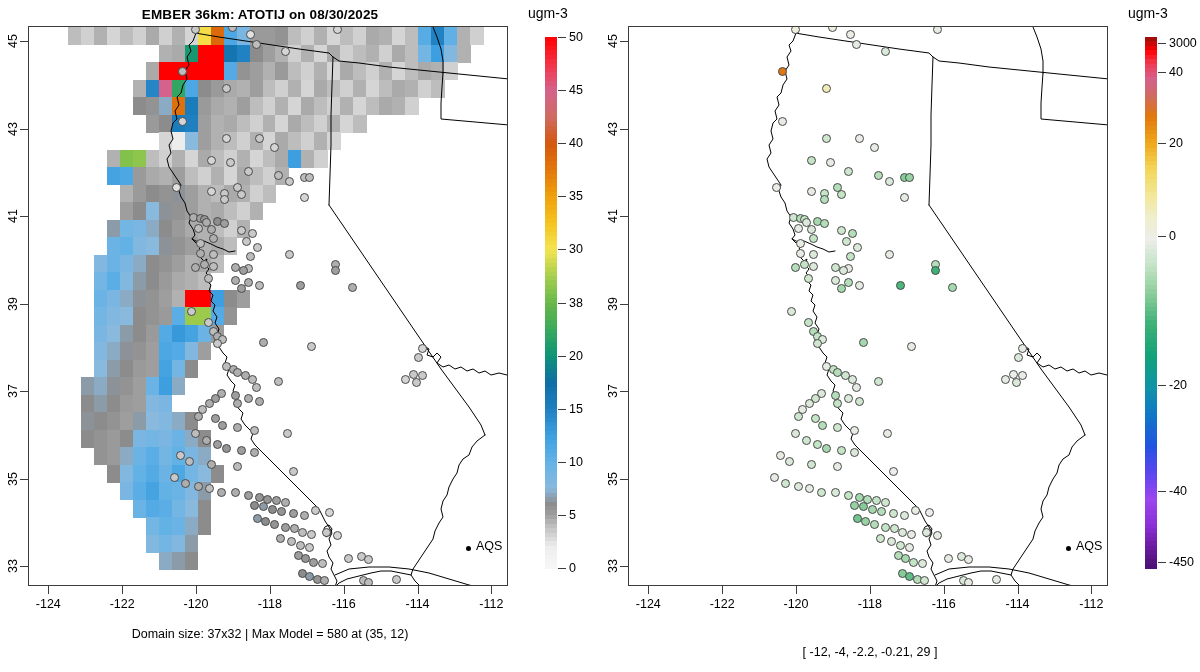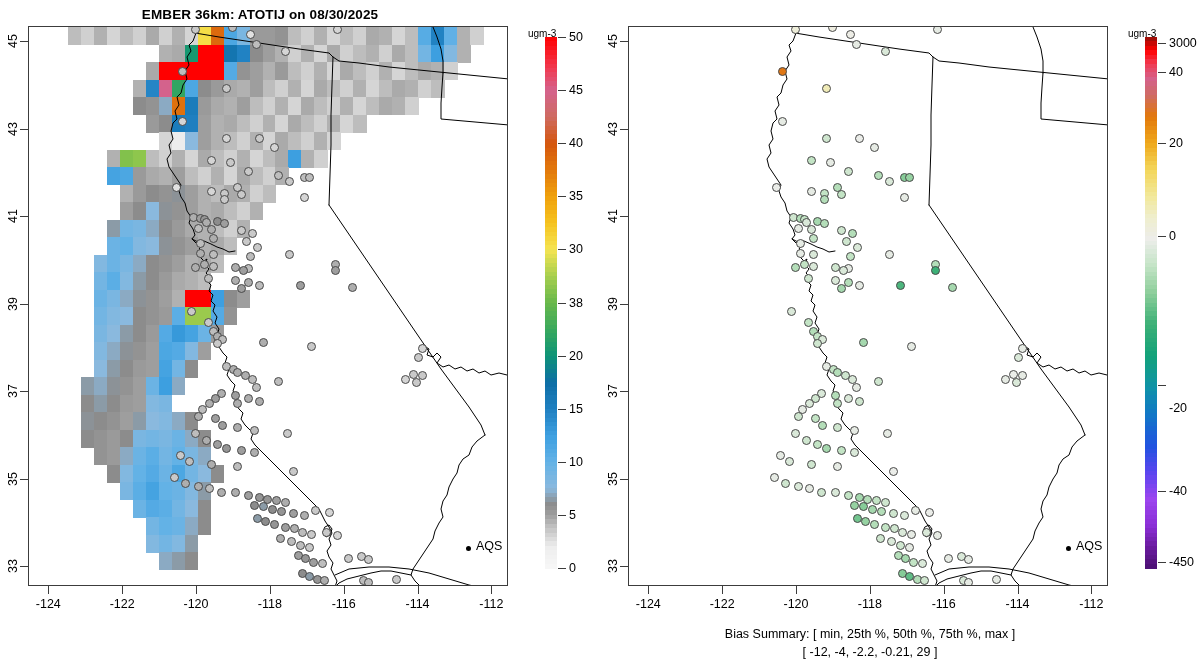--- a/index.html
+++ b/index.html
@@ -35,21 +35,21 @@
   .ytick{position:absolute;left:20px;width:8px;height:1px;background:#3c3c3c;}
   .ylab{position:absolute;font-size:12.5px;
         transform:translate(-50%,-50%) rotate(-90deg);white-space:nowrap;}
   .xtick{position:absolute;top:586px;width:1px;height:8px;background:#3c3c3c;}
   .xlab{position:absolute;top:597px;font-size:12.5px;
         transform:translateX(-50%);white-space:nowrap;}
 
   .caption{position:absolute;left:0;width:540px;text-align:center;font-size:12.5px;}
   .cap1{top:627px;}
   .cap2{top:645px;}
-  .cbunits{position:absolute;left:528px;top:28px;font-size:10px;white-space:nowrap;}
+  .cbunits{position:absolute;left:528px;top:5px;font-size:14px;white-space:nowrap;}
   .cbar{position:absolute;left:545px;top:37px;width:12px;height:531px;}
   .cseg{position:absolute;left:0;width:12px;}
   .cbtick{position:absolute;left:558px;width:8px;height:1px;background:#3c3c3c;}
   .cbtlab{position:absolute;left:569px;font-size:12.5px;
           transform:translateY(-50%);white-space:nowrap;}
 </style>
 </head>
 <body>
 
 <div class="stage">
@@ -675,20 +675,21 @@
         <div class="xtick" style="left: 269.846px;"></div>
         <div class="xlab" style="left: 269.846px;">-118</div>
         <div class="xtick" style="left: 343.692px;"></div>
         <div class="xlab" style="left: 343.692px;">-116</div>
         <div class="xtick" style="left: 417.538px;"></div>
         <div class="xlab" style="left: 417.538px;">-114</div>
         <div class="xtick" style="left: 491.385px;"></div>
         <div class="xlab" style="left: 491.385px;">-112</div>
       </div>
 
+    <div class="caption cap1">Domain size: 37x32 | Max Model = 580 at (35, 12)</div>
 
     <div class="cbunits">ugm-3</div>
     <div class="cbar" id="cbar-model">
         <div class="cseg" style="top: 0px; height: 5.225px; background: rgb(254, 4, 6);"></div>
         <div class="cseg" style="top: 4.425px; height: 5.225px; background: rgb(252, 12, 17);"></div>
         <div class="cseg" style="top: 8.85px; height: 5.225px; background: rgb(250, 20, 28);"></div>
         <div class="cseg" style="top: 13.275px; height: 5.225px; background: rgb(248, 29, 40);"></div>
         <div class="cseg" style="top: 17.7px; height: 5.225px; background: rgb(246, 37, 51);"></div>
         <div class="cseg" style="top: 22.125px; height: 5.225px; background: rgb(244, 45, 63);"></div>
         <div class="cseg" style="top: 26.55px; height: 5.225px; background: rgb(241, 53, 74);"></div>
@@ -1061,21 +1062,20 @@
         <div class="xtick" style="left: 269.846px;"></div>
         <div class="xlab" style="left: 269.846px;">-118</div>
         <div class="xtick" style="left: 343.692px;"></div>
         <div class="xlab" style="left: 343.692px;">-116</div>
         <div class="xtick" style="left: 417.538px;"></div>
         <div class="xlab" style="left: 417.538px;">-114</div>
         <div class="xtick" style="left: 491.385px;"></div>
         <div class="xlab" style="left: 491.385px;">-112</div>
       </div>
 
-    <div class="caption cap1">Bias Summary: [ min, 25th %, 50th %, 75th %, max ]</div>
     <div class="caption cap2">[ -12,  -4,  -2.2,  -0.21,  29 ]</div>
 
     <div class="cbunits">ugm-3</div>
     <div class="cbar" id="cbar-bias">
         <div class="cseg" style="top: 0px; height: 5.225px; background: rgb(162, 13, 7);"></div>
         <div class="cseg" style="top: 4.425px; height: 5.225px; background: rgb(199, 8, 4);"></div>
         <div class="cseg" style="top: 8.85px; height: 5.225px; background: rgb(236, 3, 1);"></div>
         <div class="cseg" style="top: 13.275px; height: 5.225px; background: rgb(253, 10, 14);"></div>
         <div class="cseg" style="top: 17.7px; height: 5.225px; background: rgb(248, 29, 41);"></div>
         <div class="cseg" style="top: 22.125px; height: 5.225px; background: rgb(243, 49, 68);"></div>
@@ -1193,21 +1193,21 @@
         <div class="cseg" style="top: 517.725px; height: 5.225px; background: rgb(92, 22, 138);"></div>
         <div class="cseg" style="top: 522.15px; height: 5.225px; background: rgb(85, 19, 128);"></div>
         <div class="cseg" style="top: 526.575px; height: 5.225px; background: rgb(78, 17, 119);"></div>
       </div>
     <div id="cbticks-bias">
         <div class="cbtick" style="top: 561.628px;"></div>
         <div class="cbtlab" style="top: 561.628px;">-450</div>
         <div class="cbtick" style="top: 491.005px;"></div>
         <div class="cbtlab" style="top: 491.005px;">-40</div>
         <div class="cbtick" style="top: 384.805px;"></div>
-        <div class="cbtlab" style="top: 384.805px; margin-top: 23px;">-20</div>
+        <div class="cbtlab" style="top: 384.805px;">-20</div>
         <div class="cbtick" style="top: 236.125px;"></div>
         <div class="cbtlab" style="top: 236.125px;">0</div>
         <div class="cbtick" style="top: 143.2px;"></div>
         <div class="cbtlab" style="top: 143.2px;">20</div>
         <div class="cbtick" style="top: 71.515px;"></div>
         <div class="cbtlab" style="top: 71.515px;">40</div>
         <div class="cbtick" style="top: 43.372px;"></div>
         <div class="cbtlab" style="top: 43.372px;">3000</div>
       </div>
   </div>

